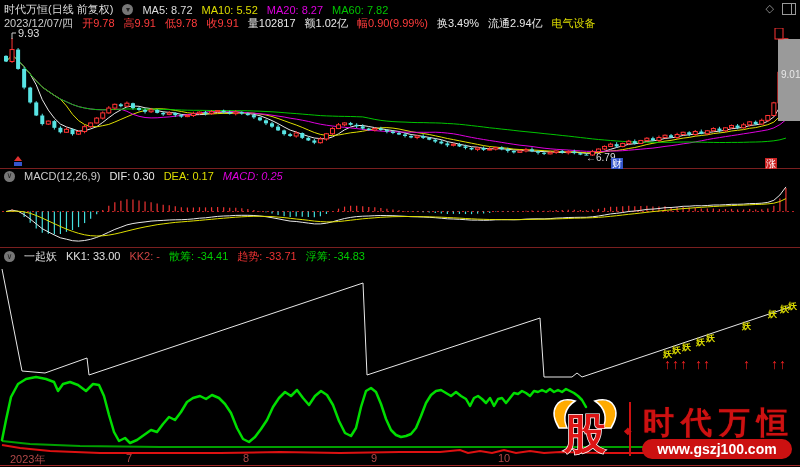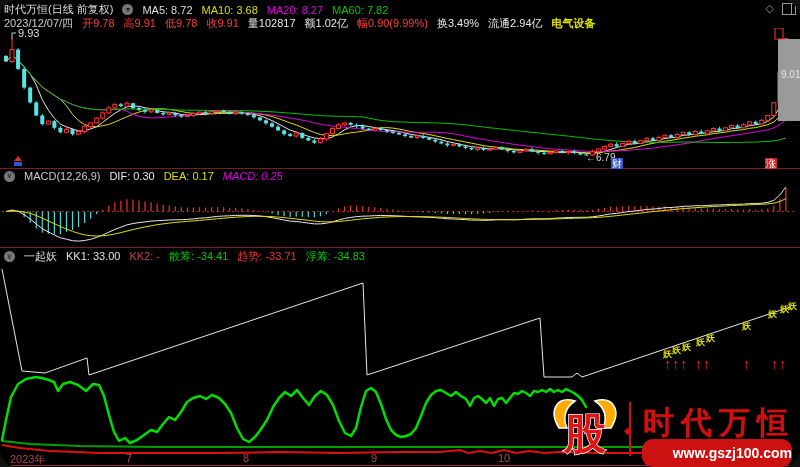--- a/index.html
+++ b/index.html
@@ -1,17 +1,17 @@
 <!DOCTYPE html>
 <html><head>
 <meta charset="utf-8">
 <style>
   html,body{margin:0;padding:0;background:#111;}
   #app{position:relative;width:800px;height:467px;background:#000;overflow:hidden;
-       font-family:"Liberation Sans","DejaVu Sans",sans-serif;border-radius:18px;}
+       font-family:"Liberation Sans","DejaVu Sans",sans-serif;}
   .row{position:absolute;left:4px;display:flex;align-items:center;white-space:nowrap;font-size:11px;}
   .row span{margin-right:9px;}
   .circle-icon{display:inline-flex;align-items:center;justify-content:center;width:11px;height:11px;
        border-radius:50%;background:#777;color:#222;font-size:8px;line-height:1;margin-right:6px;flex:0 0 auto;}
   .sep{position:absolute;left:0;width:800px;height:1px;background:#7a1f1f;}
   svg{position:absolute;left:0;display:block;}
   .badge{position:absolute;font-size:10px;line-height:11px;padding:0 1px;color:#fff;z-index:4;}
   .axis-label{position:absolute;top:452px;font-size:11px;color:#b04848;z-index:2;}
   .tr-icons{position:absolute;top:2px;right:4px;display:flex;align-items:center;gap:8px;z-index:6;}
   .diamond{color:#999;font-size:11px;}
@@ -19,48 +19,48 @@
   .winicon::after{content:"";position:absolute;right:3px;top:0;bottom:0;width:1px;background:#999;}
   .marker-icon{position:absolute;left:14px;top:156px;width:8px;height:10px;z-index:4;}
   .marker-icon .t{width:0;height:0;border-left:4px solid transparent;border-right:4px solid transparent;border-bottom:5px solid #e03030;}
   .marker-icon .b{width:8px;height:4px;background:#3355cc;margin-top:1px;}
   
   #watermark{position:absolute;left:545px;top:392px;width:255px;height:75px;z-index:10;}
   #wm-divider{position:absolute;left:84px;top:10px;width:2px;height:54px;background:#cc1111;}
   #wm-diamond{position:absolute;left:79px;top:33px;color:#cc1111;font-size:10px;}
   #wm-name{position:absolute;left:98px;top:10px;font-size:31px;font-weight:bold;color:#cc1111;
        letter-spacing:7px;text-shadow:0 0 1px #800;}
-  #wm-pill{position:absolute;left:97px;top:47px;width:150px;height:28px;background:#cc1111;border-radius:11px;
-       display:flex;align-items:center;justify-content:flex-end;}
+  #wm-pill{position:absolute;left:97px;top:47px;width:150px;height:20px;background:#cc1111;border-radius:11px;
+       display:flex;align-items:center;justify-content:center;}
   #wm-url{color:#fff;font-weight:bold;font-size:14px;}
   #wm-bull{position:absolute;left:4px;top:2px;}
 </style>
 </head>
 <body>
 
 <div id="app">
 
   <div class="row" style="top:2px;">
     <span style="color:#dddddd;">时代万恒(日线 前复权)</span>
     <span class="circle-icon">▾</span>
-    <span id="ma-labels"><span style="color: rgb(221, 221, 221);">MA5: 8.72</span><span style="color: rgb(222, 222, 0);">MA10: 3.68</span><span style="color: rgb(222, 0, 222);">MA20: 8.27</span><span style="color: rgb(0, 196, 0);">MA60: 7.82</span></span>
+    <span id="ma-labels"><span style="color: rgb(221, 221, 221);">MA5: 8.72</span><span style="color: rgb(222, 222, 0);">MA10: 5.52</span><span style="color: rgb(222, 0, 222);">MA20: 8.27</span><span style="color: rgb(0, 196, 0);">MA60: 7.82</span></span>
   </div>
 
   <div class="row" style="top:16px;" id="info-row">
       <span style="color: rgb(204, 204, 204);">2023/12/07/四</span>
       <span style="color: rgb(255, 60, 60);">开9.78</span>
       <span style="color: rgb(255, 60, 60);">高9.91</span>
       <span style="color: rgb(255, 60, 60);">低9.78</span>
       <span style="color: rgb(255, 60, 60);">收9.91</span>
       <span style="color: rgb(232, 232, 232);">量102817</span>
       <span style="color: rgb(232, 232, 232);">额1.02亿</span>
       <span style="color: rgb(255, 60, 60);">幅0.90(9.99%)</span>
       <span style="color: rgb(232, 232, 232);">换3.49%</span>
       <span style="color: rgb(232, 232, 232);">流通2.94亿</span>
-      <span style="color: rgb(222, 222, 0); font-weight: bold;">电气设备</span>
+      <span style="color: rgb(222, 222, 0);">电气设备</span>
     </div>
 
   <div class="tr-icons">
     <span class="diamond">◇</span>
     <span class="winicon"></span>
   </div>
 
   <svg id="main-svg" style="top:28px;" width="800" height="140" viewBox="0 0 800 140">
       <polyline points="6,33.5 12.046,27.5 18.092,32.0 24.138,38.9 30.184,46.0 36.230000000000004,56.8 42.276,71.7 48.322,82.1 54.368,90.2 60.414,96.1 66.46000000000001,98.9 72.506,100.9 78.552,103.0 84.598,102.8 90.644,100.9 96.69,98.7 102.736,94.4 108.78200000000001,89.7 114.828,85.3 120.87400000000001,81.9 126.92,78.9 132.966,78.0 139.012,78.3 145.058,79.8 151.104,80.6 157.15,82.5 163.196,83.8 169.24200000000002,84.4 175.288,85.0 181.334,86.4 187.38,86.9 193.42600000000002,86.8 199.472,86.6 205.518,86.3 211.56400000000002,85.3 217.61,84.4 223.656,84.1 229.702,84.4 235.74800000000002,84.1 241.794,84.4 247.84,85.3 253.88600000000002,86.4 259.932,87.7 265.978,90.0 272.024,92.6 278.07,95.6 284.116,99.0 290.16200000000003,102.1 296.208,104.0 302.254,106.3 308.3,108.3 314.346,110.0 320.392,110.6 326.438,110.8 332.48400000000004,108.9 338.53000000000003,105.8 344.576,101.8 350.622,99.0 356.668,97.5 362.714,97.5 368.76,98.5 374.80600000000004,99.6 380.85200000000003,100.7 386.898,101.7 392.944,102.6 398.99,103.5 405.036,105.0 411.082,106.5 417.12800000000004,107.4 423.17400000000004,108.4 429.22,109.4 435.266,110.5 441.312,111.7 447.358,113.6 453.404,114.8 459.45000000000005,116.2 465.49600000000004,117.5 471.54200000000003,118.7 477.588,119.2 483.634,120.3 489.68,120.8 495.726,120.7 501.77200000000005,120.7 507.81800000000004,121.3 513.864,121.9 519.91,122.2 525.956,122.6 532.0020000000001,123.0 538.048,123.3 544.094,123.6 550.14,123.9 556.186,124.2 562.232,124.5 568.278,124.3 574.3240000000001,124.2 580.37,124.6 586.416,125.4 592.462,125.2 598.508,124.7 604.554,123.3 610.6,121.3 616.6460000000001,119.5 622.692,117.9 628.738,116.3 634.784,115.7 640.83,115.0 646.876,113.4 652.922,112.8 658.9680000000001,112.0 665.014,110.4 671.0600000000001,109.8 677.106,109.0 683.152,107.4 689.198,106.8 695.244,106.1 701.2900000000001,105.3 707.336,104.6 713.3820000000001,103.8 719.428,103.1 725.474,102.3 731.52,100.7 737.566,100.1 743.6120000000001,99.3 749.658,97.6 755.7040000000001,96.8 761.75,95.8 767.796,93.3 773.842,88.9 779.888,79.0 785.9340000000001,61.9" fill="none" stroke="#e8e8e8" stroke-width="1"></polyline>
       <polyline points="6,33.5 12.046,27.5 18.092,32.0 24.138,38.9 30.184,46.0 36.230000000000004,52.9 42.276,59.1 48.322,63.3 54.368,67.4 60.414,71.1 66.46000000000001,77.9 72.506,86.3 78.552,92.6 84.598,96.5 90.644,98.5 96.69,98.8 102.736,97.7 108.78200000000001,96.4 114.828,94.0 120.87400000000001,91.4 126.92,88.8 132.966,86.2 139.012,84.0 145.058,82.5 151.104,81.2 157.15,80.7 163.196,80.9 169.24200000000002,81.4 175.288,82.4 181.334,83.5 187.38,84.7 193.42600000000002,85.3 199.472,85.5 205.518,85.7 211.56400000000002,85.9 217.61,85.6 223.656,85.4 229.702,85.5 235.74800000000002,85.2 241.794,84.9 247.84,84.9 253.88600000000002,85.2 259.932,86.0 265.978,87.0 272.024,88.5 278.07,90.5 284.116,92.7 290.16200000000003,94.9 296.208,97.0 302.254,99.4 308.3,102.0 314.346,104.5 320.392,106.4 326.438,107.4 332.48400000000004,107.6 338.53000000000003,107.0 344.576,105.9 350.622,104.8 356.668,104.1 362.714,103.2 368.76,102.1 374.80600000000004,100.7 380.85200000000003,99.8 386.898,99.6 392.944,100.1 398.99,101.0 405.036,102.3 411.082,103.6 417.12800000000004,104.6 423.17400000000004,105.5 429.22,106.5 435.266,107.8 441.312,109.1 447.358,110.5 453.404,111.6 459.45000000000005,112.8 465.49600000000004,114.0 471.54200000000003,115.2 477.588,116.4 483.634,117.6 489.68,118.5 495.726,119.1 501.77200000000005,119.7 507.81800000000004,120.3 513.864,121.1 519.91,121.5 525.956,121.7 532.0020000000001,121.9 538.048,122.3 544.094,122.7 550.14,123.1 556.186,123.4 562.232,123.8 568.278,123.8 574.3240000000001,123.9 580.37,124.3 586.416,124.8 592.462,124.9 598.508,124.5 604.554,123.8 610.6,122.9 616.6460000000001,122.5 622.692,121.6 628.738,120.5 634.784,119.5 640.83,118.1 646.876,116.5 652.922,115.3 658.9680000000001,114.2 665.014,113.1 671.0600000000001,112.4 677.106,111.2 683.152,110.1 689.198,109.4 695.244,108.2 701.2900000000001,107.5 707.336,106.8 713.3820000000001,105.6 719.428,104.9 725.474,104.2 731.52,103.0 737.566,102.3 743.6120000000001,101.6 749.658,100.3 755.7040000000001,99.6 761.75,98.2 767.796,96.7 773.842,94.1 779.888,88.3 785.9340000000001,79.4" fill="none" stroke="#dede00" stroke-width="1"></polyline>

